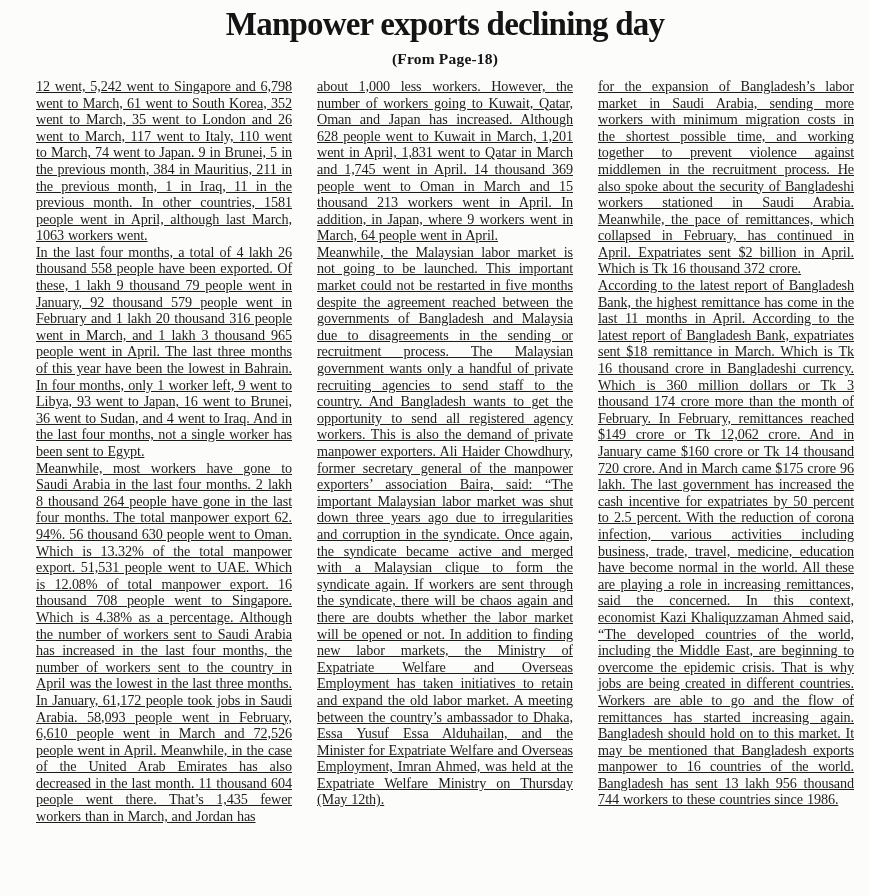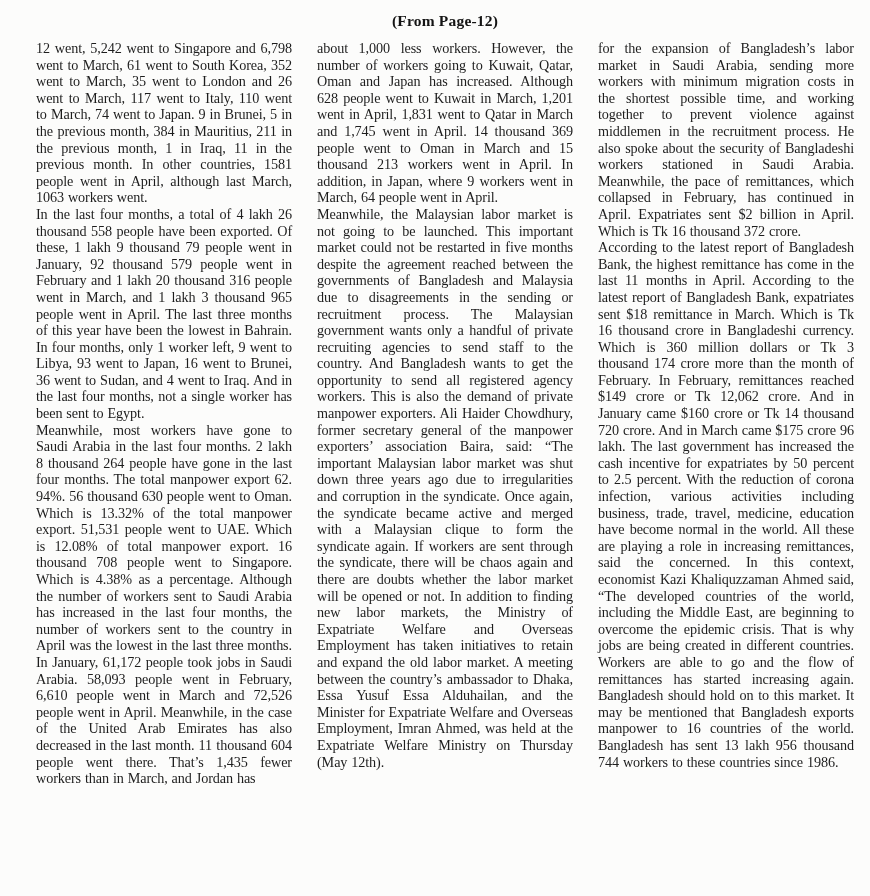--- a/index.html
+++ b/index.html
@@ -34,20 +34,21 @@
     text-align: center;
     font-size: 15.5px;
     font-weight: bold;
     letter-spacing: 0.2px;
     color: #141414;
   }
   .columns {
     display: flex;
     gap: 25px;
     align-items: flex-start;
+    text-decoration: underline;
   }
   .col {
     flex: 1 1 0;
     min-width: 0;
   }
   .col p {
     margin: 0;
     font-size: 14.2px;
     line-height: 16.6px;
     text-align: justify;
@@ -56,22 +57,23 @@
     hyphens: auto;
     -webkit-hyphens: auto;
     word-spacing: 0.5px;
   }
 </style>
 </head>
 <body>
 
 <div class="page">
 
+  <h1 class="headline">Manpower exports declining day</h1>
 
-  <div class="subhead">(From Page-12)</div>
+  <div class="subhead">(From Page-18)</div>
 
   <div class="columns">
 
     <div class="col">
       <p>12 went, 5,242 went to Singapore and 6,798 went to March, 61 went to South Korea, 352 went to March, 35 went to London and 26 went to March, 117 went to Italy, 110 went to March, 74 went to Japan. 9 in Brunei, 5 in the previous month, 384 in Mauritius, 211 in the previous month, 1 in Iraq, 11 in the previous month. In other countries, 1581 people went in April, although last March, 1063 workers went.</p>
       <p>In the last four months, a total of 4 lakh 26 thousand 558 people have been exported. Of these, 1 lakh 9 thousand 79 people went in January, 92 thousand 579 people went in February and 1 lakh 20 thousand 316 people went in March, and 1 lakh 3 thousand 965 people went in April. The last three months of this year have been the lowest in Bahrain. In four months, only 1 worker left, 9 went to Libya, 93 went to Japan, 16 went to Brunei, 36 went to Sudan, and 4 went to Iraq. And in the last four months, not a single worker has been sent to Egypt.</p>
       <p>Meanwhile, most workers have gone to Saudi Arabia in the last four months. 2 lakh 8 thousand 264 people have gone in the last four months. The total manpower export 62. 94%. 56 thousand 630 people went to Oman. Which is 13.32% of the total manpower export. 51,531 people went to UAE. Which is 12.08% of total manpower export. 16 thousand 708 people went to Singapore. Which is 4.38% as a percentage. Although the number of workers sent to Saudi Arabia has increased in the last four months, the number of workers sent to the country in April was the lowest in the last three months. In January, 61,172 people took jobs in Saudi Arabia. 58,093 people went in February, 6,610 people went in March and 72,526 people went in April. Meanwhile, in the case of the United Arab Emirates has also decreased in the last month. 11 thousand 604 people went there. That’s 1,435 fewer workers than in March, and Jordan has</p>
     </div>
 
     <div class="col">

